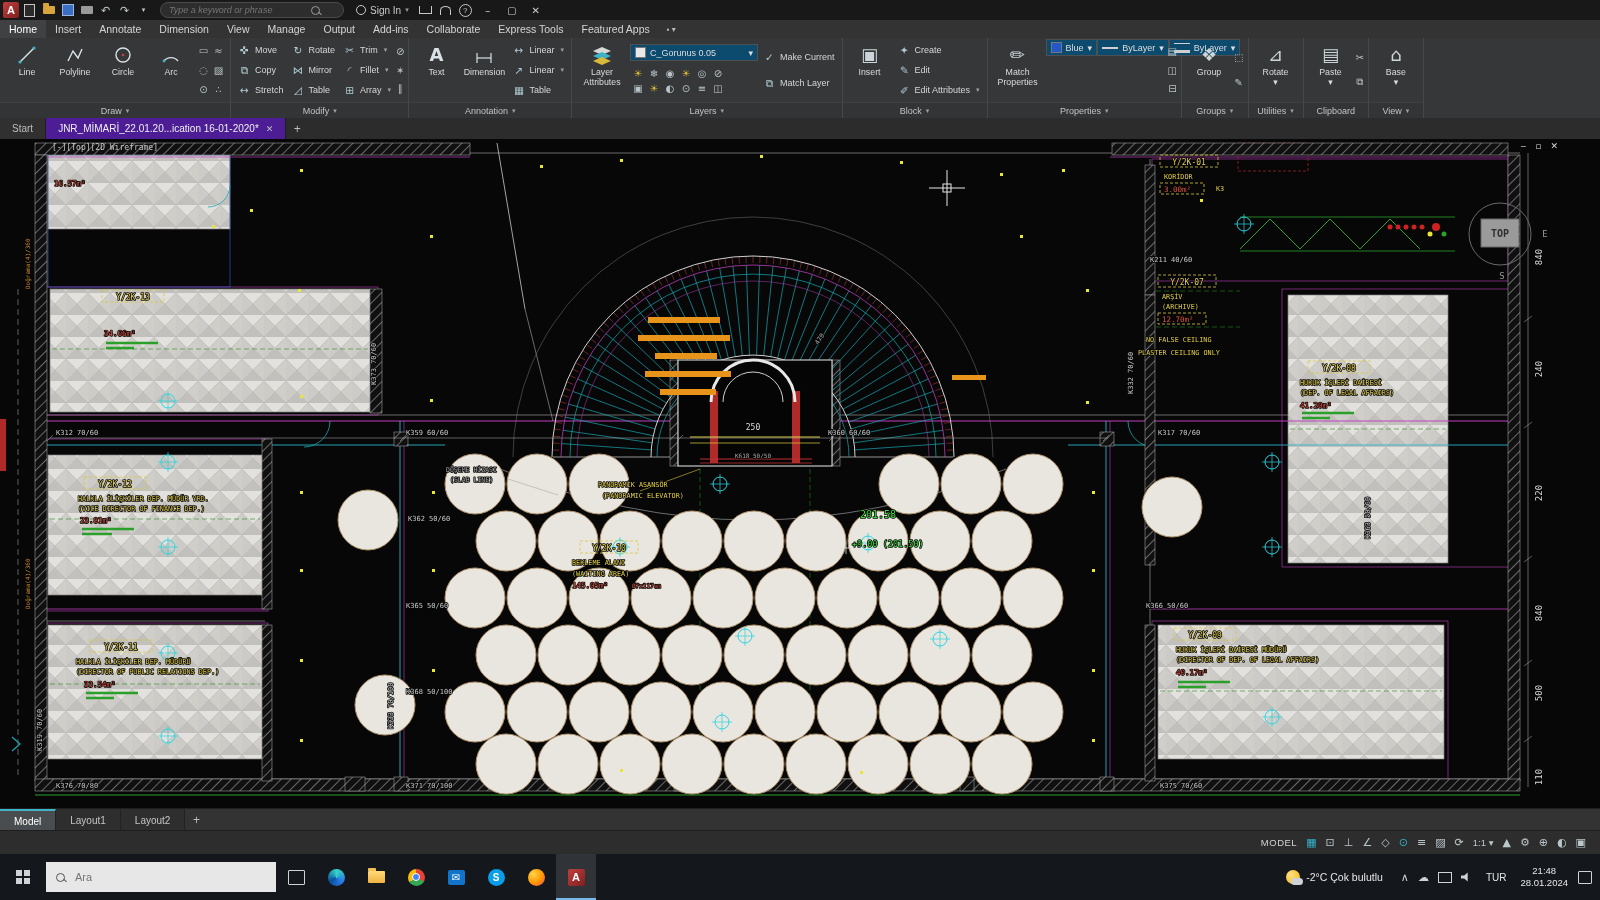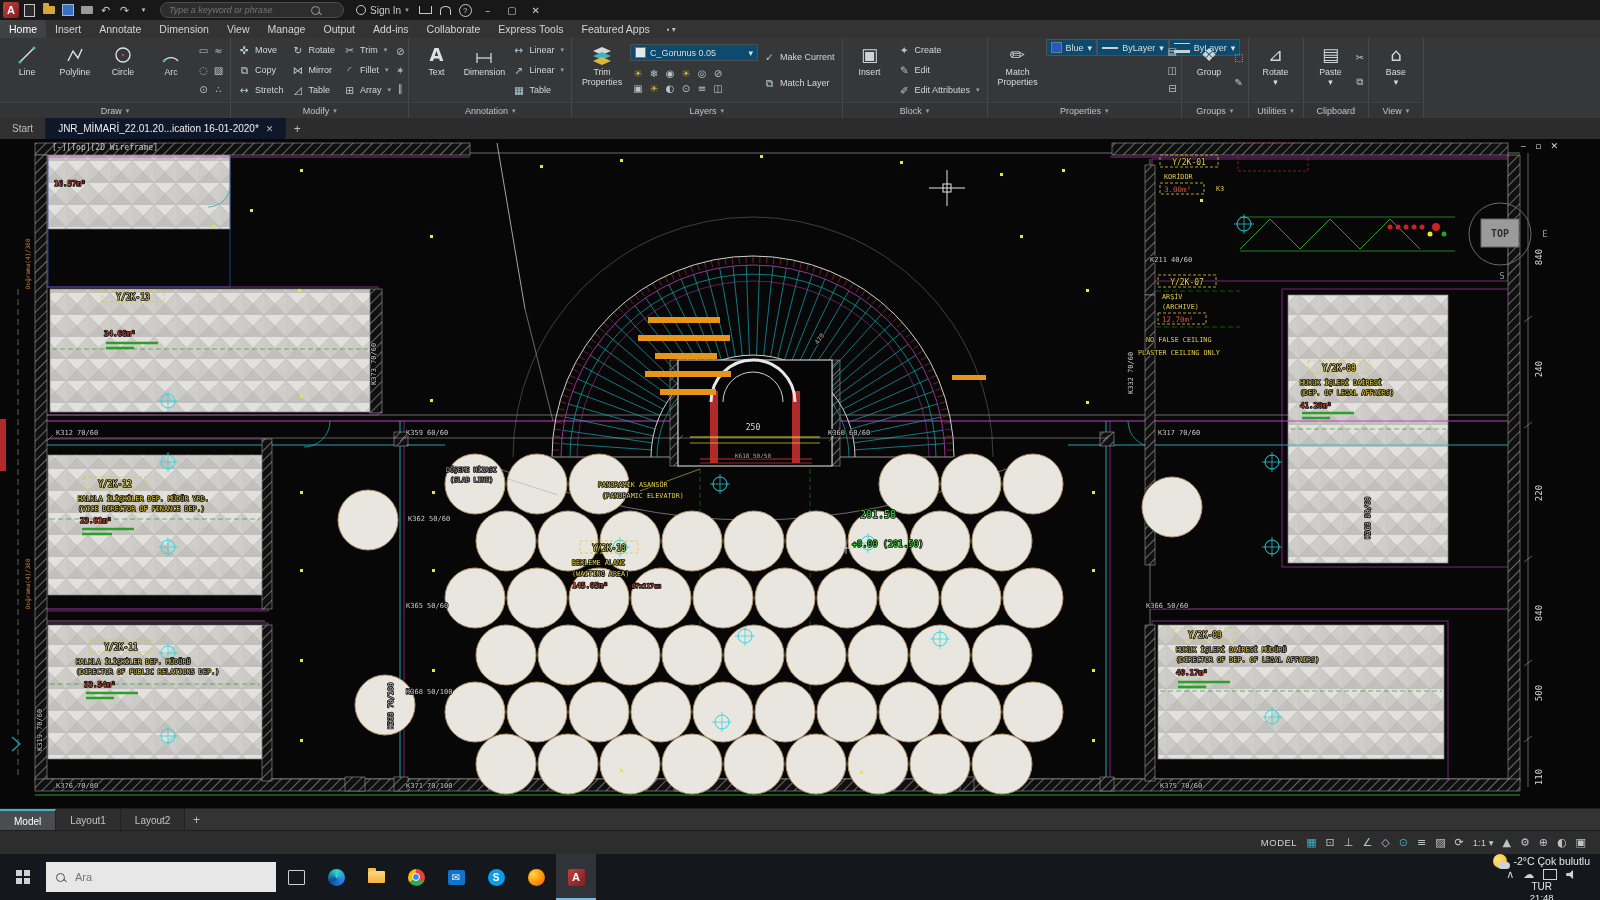--- a/index.html
+++ b/index.html
@@ -55,21 +55,21 @@
   .sun{color:#d8b93a;}
   .ddrow{display:flex;align-items:center;gap:4px;background:#0c4a6e;border:1px solid #4d4f50;height:15px;font-size:9px;color:#ddd;padding:0 4px;}
   .sw{width:9px;height:9px;border:1px solid #777;flex:none;}
   .lnico{width:16px;height:2px;background:#cfcfcf;flex:none;}
   .lnico3{width:16px;height:6px;flex:none;border-top:1px solid #cfcfcf;border-bottom:3px solid #cfcfcf;}
   .layercol{display:flex;flex-direction:column;justify-content:space-evenly;width:128px;}
   .propcol{display:flex;flex-direction:row;justify-content:space-evenly;width:120px;}
   
   .doctabs{top:118px;height:21px;background:#2c2c2c;display:flex;align-items:stretch;font-size:10px;color:#bdbdbd;border-bottom:1px solid #1d1d1d;}
   .dtab{padding:0 12px;display:flex;align-items:center;gap:7px;background:#303030;border-right:1px solid #1f1f1f;}
-  .dtab.active{background:#0f172a;color:#efefef;}
+  .dtab.active{background:#4c1d95;color:#efefef;}
   .closex{color:#bdbdbd;font-size:9px;font-family:"DejaVu Sans",sans-serif;}
   .plus{width:22px;display:flex;align-items:center;justify-content:center;color:#bdbdbd;font-size:12px;}
   
   .canvas{top:139px;height:669px;background:#070707;}
   .vplabel{position:absolute;left:52px;top:4px;color:#c9c9c9;font-size:8px;font-family:"DejaVu Sans Mono",monospace;}
   .winctrl{position:absolute;right:42px;top:2px;display:flex;gap:9px;color:#d9d9d9;font-size:9px;font-family:"DejaVu Sans",sans-serif;}
   #plan text{paint-order:stroke;stroke:#060606;stroke-width:1.6px;stroke-linejoin:round;font-family:"DejaVu Sans Mono",monospace;}
   .tDim{fill:#c9c9c9;font-size:7px;}
   .tTag{fill:#e2cf4a;font-size:8px;text-anchor:middle;}
   .tYel{fill:#e2cf4a;font-size:6.8px;}
@@ -105,21 +105,21 @@
   .taskview{width:15px;height:13px;border:1.4px solid #cfd3d8;border-radius:1px;}
   .edge{width:17px;height:17px;border-radius:50%;background:conic-gradient(#35d4c2,#2b7de9,#0a50a0,#35d4c2);}
   .chrome{width:17px;height:17px;border-radius:50%;background:conic-gradient(#ea4335 0 33%,#34a853 33% 66%,#fbbc05 66% 100%);position:relative;}
   .chrome:after{content:"";position:absolute;left:4.5px;top:4.5px;width:8px;height:8px;border-radius:50%;background:#4285f4;border:1.5px solid #fff;box-sizing:border-box;}
   .ffox{width:17px;height:17px;border-radius:50%;background:radial-gradient(circle at 32% 30%,#ffd54a,#ff9500 55%,#e3447a);}
   .folder{width:17px;height:12px;background:linear-gradient(#ffd97a,#f0b342);border-radius:1px;position:relative;}
   .folder:before{content:"";position:absolute;top:-3px;left:0;width:8px;height:3px;background:#f0c253;border-radius:1px 1px 0 0;}
   .mailic{width:17px;height:15px;background:#1173c9;color:#fff;font-size:10px;display:flex;align-items:center;justify-content:center;border-radius:2px;font-family:"DejaVu Sans",sans-serif;}
   .skype{width:17px;height:17px;border-radius:50%;background:#0a9de8;color:#fff;font-size:10px;font-weight:bold;display:flex;align-items:center;justify-content:center;}
   .acad{width:17px;height:17px;background:linear-gradient(135deg,#c33e3e,#7e1f1f);color:#fff;font-weight:bold;font-size:11px;display:flex;align-items:center;justify-content:center;border-radius:2px;}
-  .tb-right{margin-left:auto;display:flex;align-items:center;height:100%;flex-direction:column;}
+  .tb-right{margin-left:auto;display:flex;align-items:center;height:100%;}
   .weather{display:flex;align-items:center;gap:6px;color:#e6e6e6;font-size:10.5px;padding:0 10px;}
   .wsun{width:14px;height:14px;border-radius:50%;background:radial-gradient(circle at 35% 35%,#ffe082,#f5b50a);position:relative;}
   .wsun:after{content:"";position:absolute;right:-3px;bottom:-1px;width:12px;height:7px;background:#cfd3d8;border-radius:6px;}
   .tray{display:flex;align-items:center;gap:9px;color:#cfd3d8;font-size:11px;padding:0 8px;font-family:"DejaVu Sans",sans-serif;}
   .net{width:12px;height:9px;border:1.2px solid #cfd3d8;}
   .spk{width:11px;height:10px;background:#cfd3d8;clip-path:polygon(0 35%,30% 35%,62% 4%,62% 96%,30% 65%,0 65%);}
   .lang{color:#e6e6e6;font-size:10px;padding:0 6px;}
   .clock{color:#e6e6e6;font-size:9.5px;text-align:center;line-height:1.25;padding:0 8px;}
   .notif{width:12px;height:11px;border:1.2px solid #cfd3d8;border-radius:1px;margin:0 8px 0 2px;}
 </style>
@@ -340,21 +340,21 @@
     <div class="panel">
       <div class="ptools">
         <div class="bigbtn" style="width:52px;">
           <span class="bicon">
               <svg width="22" height="20">
                 <polygon points="11,2 20,6 11,10 2,6" fill="#d8d8d8"></polygon>
                 <polygon points="11,7 20,11 11,15 2,11" fill="#3fb4c8"></polygon>
                 <polygon points="11,12 20,16 11,20 2,16" fill="#d8b93a"></polygon>
               </svg>
             </span>
-          <span>Trim Properties</span>
+          <span>Layer Attributes</span>
         </div>
         <div class="layercol">
           <div class="ddrow">
             <span class="sw" style="background:#e8e8e8;"></span>
             <span style="flex:1;overflow:hidden;white-space:nowrap;">C_Gorunus 0.05</span>
             <span class="dar">▾</span>
           </div>
           <div class="minigrid6">
             <span class="mi sun">☀</span>
             <span class="mi">❄</span>

